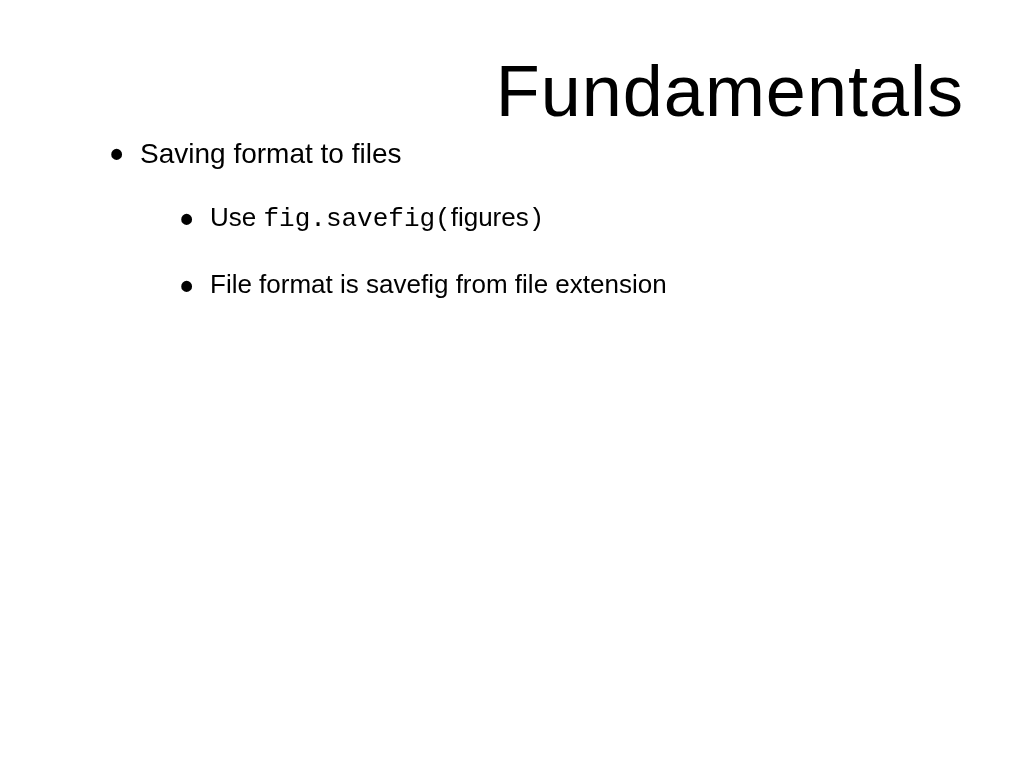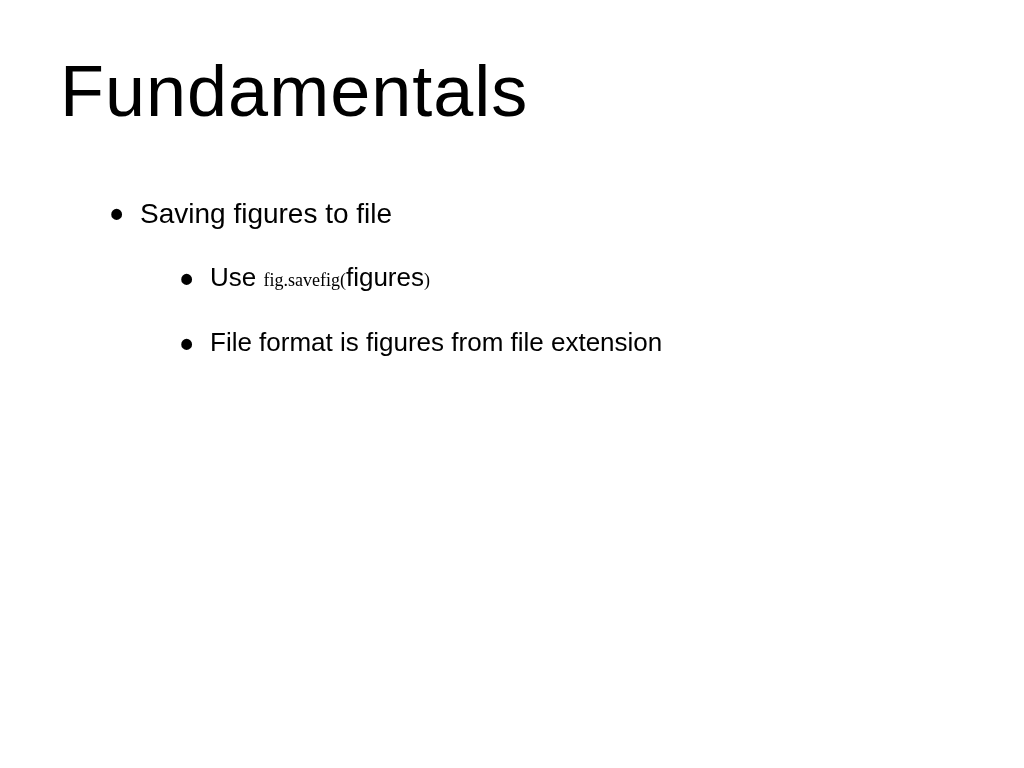--- a/index.html
+++ b/index.html
@@ -16,22 +16,21 @@
       overflow: hidden;
     }
     .slide {
       width: 100%;
       height: 100%;
       padding: 50px 60px;
     }
     .title {
       font-size: 72px;
       font-weight: normal;
-      text-align: left;
-      margin-bottom: 60px;
+      text-align: right;
       letter-spacing: 1px;
     }
     .bullet-list {
       list-style: none;
       padding-left: 50px;
     }
     .bullet-list > li {
       position: relative;
       font-size: 28px;
       line-height: 1.6;
@@ -60,36 +59,36 @@
     }
     .sub-list > li::before {
       content: "•";
       position: absolute;
       left: 0;
       top: -8px;
       font-size: 38px;
       font-weight: bold;
     }
     .code {
-      font-family: Liberation Serif, serif;
-      font-size: 18px;
+      font-family: Liberation Mono, monospace;
+      font-size: 26px;
       margin-top: 24px;
     }
   </style>
 </head>
 <body>
 
 <div class="slide">
   <h1 class="title">Fundamentals</h1>
   <ul class="bullet-list">
     <li>
-      <span>Saving figures to file</span>
+      <span>Saving format to files</span>
       <ul class="sub-list">
         <li>
           <span>Use </span><span class="code">fig.savefig(</span><span>figures</span><span class="code">)</span>
         </li>
         <li>
-          <span>File format is figures from file extension</span>
+          <span>File format is savefig from file extension</span>
         </li>
       </ul>
     </li>
   </ul>
 </div>
 
 </body></html>

